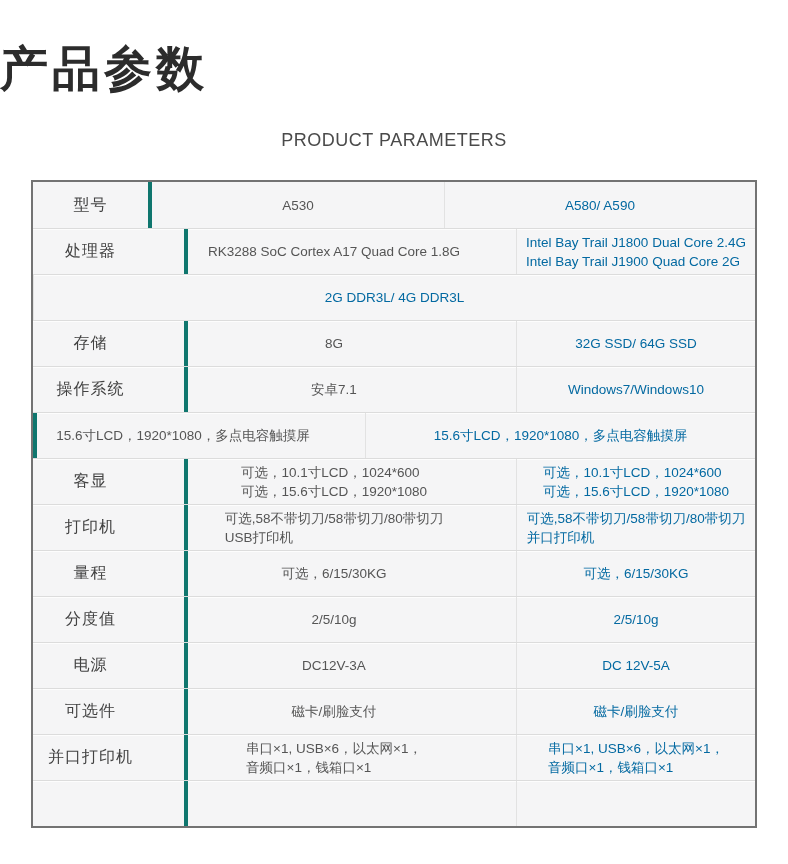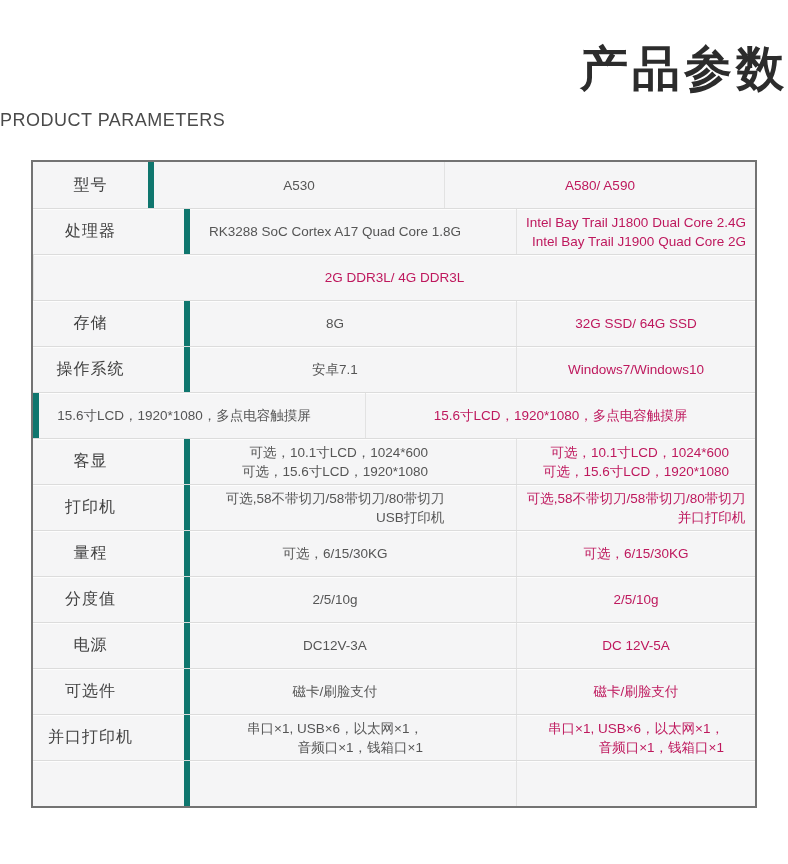--- a/index.html
+++ b/index.html
@@ -6,30 +6,30 @@
   .sheet{
     position:relative;
     width:788px;height:864px;
     background:#ffffff;
     overflow:hidden;
     font-family:"Liberation Sans","DejaVu Sans",sans-serif;
   }
   .title{
     margin:0;
     padding-top:40px;
-    text-align:right;
+    text-align:left;
     font-size:48px;
     line-height:58px;
     font-weight:bold;
     letter-spacing:4px;
     color:#2c2c2c;
   }
   .subtitle{
-    margin-top:12px;
-    text-align:left;
+    margin-top:32px;
+    text-align:center;
     font-size:18px;
     line-height:20px;
     letter-spacing:0.5px;
     color:#4a4a4a;
   }
   .spec-table{
     box-sizing:border-box;
     width:726px;
     margin:30px auto 0;
     border:2px solid #737373;
@@ -43,43 +43,43 @@
   .row + .row{
     border-top:1px solid #dcdcdc;
     box-shadow:inset 0 1px 0 #fdfdfd;
     gap:36px;
   }
   .cell{
     box-sizing:border-box;
     display:flex;
     align-items:center;
     justify-content:center;
-    text-align:right;
+    text-align:left;
     white-space:pre-line;
     padding:2px 6px;
   }
   .c-label{
     width:115px;
     font-size:16px;
     color:#424242;
     letter-spacing:1px;
   }
   .c-mid{
     width:296px;
-    border-left:6px solid #0f766e;
+    border-left:4px solid #0f766e;
     font-size:13.5px;
     line-height:19px;
     color:#555555;
   }
   .c-right{
     flex:1;
     border-left:1px solid #e2e2e2;
     font-size:13.5px;
     line-height:19px;
-    color:#be185d;
+    color:#0369a1;
   }
 </style>
 </head>
 <body>
 
 <div class="sheet">
   <h1 class="title">产品参数</h1>
   <div class="subtitle">PRODUCT PARAMETERS</div>
 
   <div class="spec-table">

